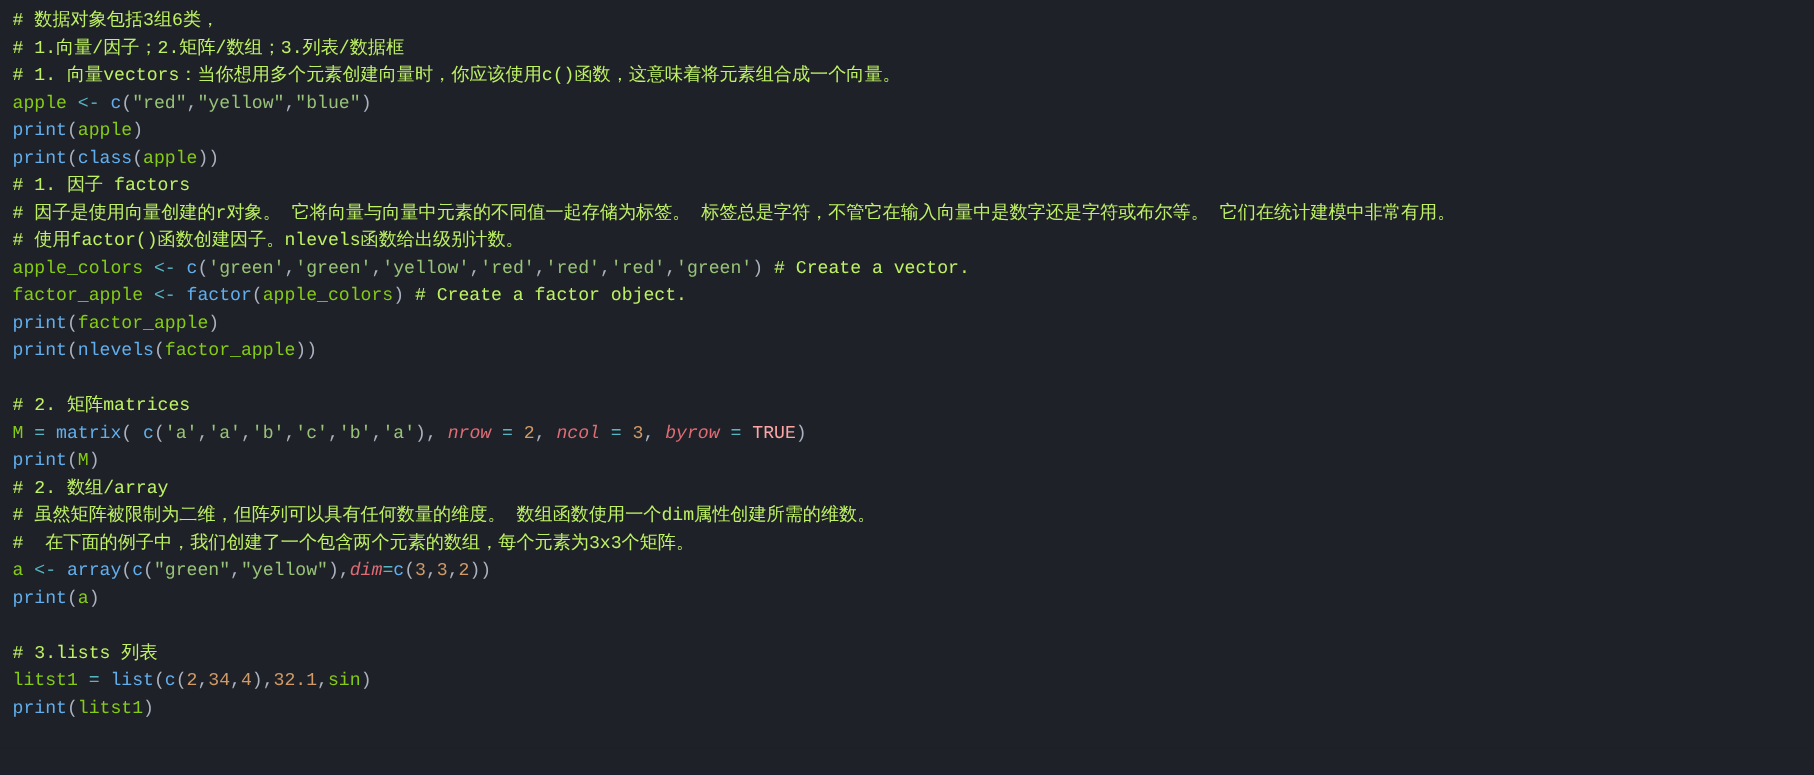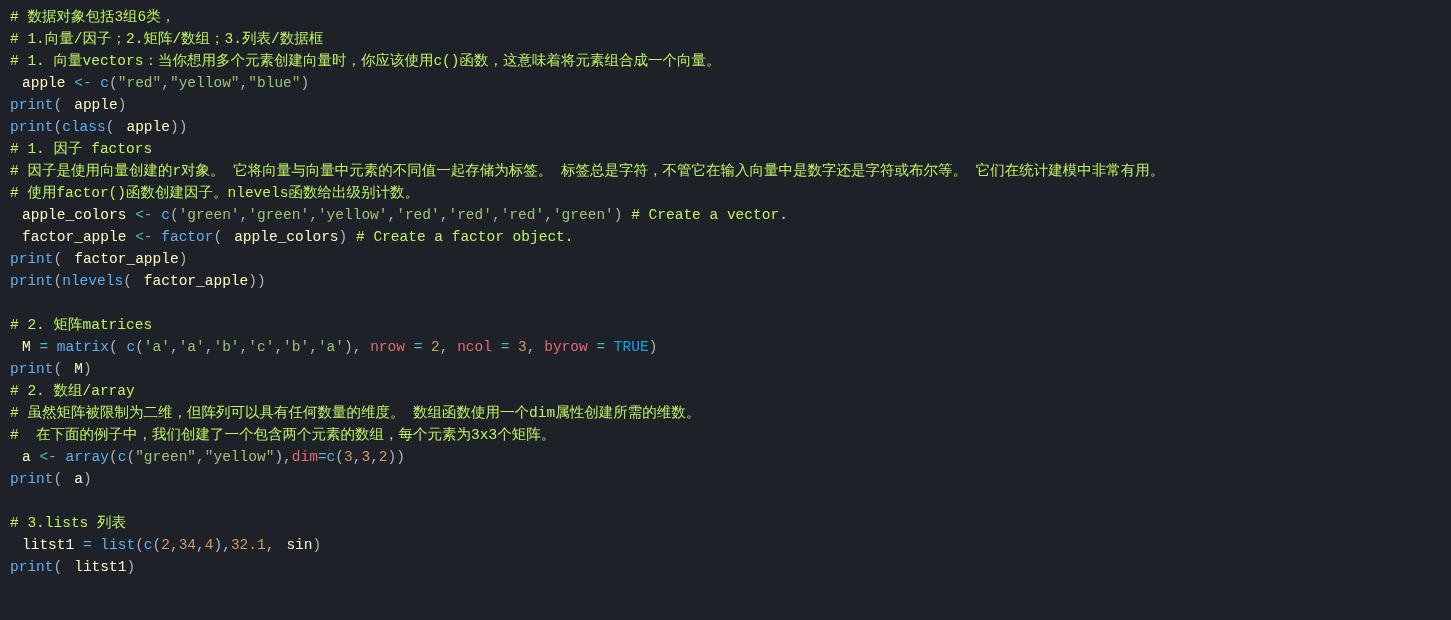--- a/index.html
+++ b/index.html
@@ -15,25 +15,25 @@
     padding: 6px 10px 20px 10px;
     white-space: pre;
     overflow: hidden;
   }
   .line {
     display: block;
     min-height: 22px;
   }
   
   .tok-comment { color: #bef264; }
-  .tok-ident   { color: #fef9c3; margin-left: 12px; }
+  .tok-ident   { color: #84cc16; }
   .tok-punct   { color: #abb2bf; }
   .tok-string  { color: #98c379; }
   .tok-num     { color: #d19a66; }
-  .tok-bool    { color: #0ea5e9; }
+  .tok-bool    { color: #fca5a5; }
   .tok-func    { color: #61afef; }
-  .tok-param   { color: #e06c75; }
+  .tok-param   { color: #e06c75; font-style: italic; }
   .tok-op      { color: #56b6c2; }
 </style>
 </head>
 <body>
 
 <div class="editor" id="editor-root"><span class="line"><span class="tok-comment"># 数据对象包括3组6类，</span></span><span class="line"><span class="tok-comment"># 1.向量/因子；2.矩阵/数组；3.列表/数据框</span></span><span class="line"><span class="tok-comment"># 1. 向量vectors：当你想用多个元素创建向量时，你应该使用c()函数，这意味着将元素组合成一个向量。</span></span><span class="line"><span class="tok-ident">apple</span><span class="tok-punct"> </span><span class="tok-op">&lt;-</span><span class="tok-punct"> </span><span class="tok-func">c</span><span class="tok-punct">(</span><span class="tok-string">"red"</span><span class="tok-punct">,</span><span class="tok-string">"yellow"</span><span class="tok-punct">,</span><span class="tok-string">"blue"</span><span class="tok-punct">)</span></span><span class="line"><span class="tok-func">print</span><span class="tok-punct">(</span><span class="tok-ident">apple</span><span class="tok-punct">)</span></span><span class="line"><span class="tok-func">print</span><span class="tok-punct">(</span><span class="tok-func">class</span><span class="tok-punct">(</span><span class="tok-ident">apple</span><span class="tok-punct">)</span><span class="tok-punct">)</span></span><span class="line"><span class="tok-comment"># 1. 因子 factors</span></span><span class="line"><span class="tok-comment"># 因子是使用向量创建的r对象。 它将向量与向量中元素的不同值一起存储为标签。 标签总是字符，不管它在输入向量中是数字还是字符或布尔等。 它们在统计建模中非常有用。</span></span><span class="line"><span class="tok-comment"># 使用factor()函数创建因子。nlevels函数给出级别计数。</span></span><span class="line"><span class="tok-ident">apple_colors</span><span class="tok-punct"> </span><span class="tok-op">&lt;-</span><span class="tok-punct"> </span><span class="tok-func">c</span><span class="tok-punct">(</span><span class="tok-string">'green'</span><span class="tok-punct">,</span><span class="tok-string">'green'</span><span class="tok-punct">,</span><span class="tok-string">'yellow'</span><span class="tok-punct">,</span><span class="tok-string">'red'</span><span class="tok-punct">,</span><span class="tok-string">'red'</span><span class="tok-punct">,</span><span class="tok-string">'red'</span><span class="tok-punct">,</span><span class="tok-string">'green'</span><span class="tok-punct">) </span><span class="tok-comment"># Create a vector.</span></span><span class="line"><span class="tok-ident">factor_apple</span><span class="tok-punct"> </span><span class="tok-op">&lt;-</span><span class="tok-punct"> </span><span class="tok-func">factor</span><span class="tok-punct">(</span><span class="tok-ident">apple_colors</span><span class="tok-punct">) </span><span class="tok-comment"># Create a factor object.</span></span><span class="line"><span class="tok-func">print</span><span class="tok-punct">(</span><span class="tok-ident">factor_apple</span><span class="tok-punct">)</span></span><span class="line"><span class="tok-func">print</span><span class="tok-punct">(</span><span class="tok-func">nlevels</span><span class="tok-punct">(</span><span class="tok-ident">factor_apple</span><span class="tok-punct">)</span><span class="tok-punct">)</span></span><span class="line">&nbsp;</span><span class="line"><span class="tok-comment"># 2. 矩阵matrices</span></span><span class="line"><span class="tok-ident">M</span><span class="tok-punct"> </span><span class="tok-op">=</span><span class="tok-punct"> </span><span class="tok-func">matrix</span><span class="tok-punct">( </span><span class="tok-func">c</span><span class="tok-punct">(</span><span class="tok-string">'a'</span><span class="tok-punct">,</span><span class="tok-string">'a'</span><span class="tok-punct">,</span><span class="tok-string">'b'</span><span class="tok-punct">,</span><span class="tok-string">'c'</span><span class="tok-punct">,</span><span class="tok-string">'b'</span><span class="tok-punct">,</span><span class="tok-string">'a'</span><span class="tok-punct">), </span><span class="tok-param">nrow</span><span class="tok-punct"> </span><span class="tok-op">=</span><span class="tok-punct"> </span><span class="tok-num">2</span><span class="tok-punct">, </span><span class="tok-param">ncol</span><span class="tok-punct"> </span><span class="tok-op">=</span><span class="tok-punct"> </span><span class="tok-num">3</span><span class="tok-punct">, </span><span class="tok-param">byrow</span><span class="tok-punct"> </span><span class="tok-op">=</span><span class="tok-punct"> </span><span class="tok-bool">TRUE</span><span class="tok-punct">)</span></span><span class="line"><span class="tok-func">print</span><span class="tok-punct">(</span><span class="tok-ident">M</span><span class="tok-punct">)</span></span><span class="line"><span class="tok-comment"># 2. 数组/array</span></span><span class="line"><span class="tok-comment"># 虽然矩阵被限制为二维，但阵列可以具有任何数量的维度。 数组函数使用一个dim属性创建所需的维数。</span></span><span class="line"><span class="tok-comment">#  在下面的例子中，我们创建了一个包含两个元素的数组，每个元素为3x3个矩阵。</span></span><span class="line"><span class="tok-ident">a</span><span class="tok-punct"> </span><span class="tok-op">&lt;-</span><span class="tok-punct"> </span><span class="tok-func">array</span><span class="tok-punct">(</span><span class="tok-func">c</span><span class="tok-punct">(</span><span class="tok-string">"green"</span><span class="tok-punct">,</span><span class="tok-string">"yellow"</span><span class="tok-punct">),</span><span class="tok-param">dim</span><span class="tok-op">=</span><span class="tok-func">c</span><span class="tok-punct">(</span><span class="tok-num">3</span><span class="tok-punct">,</span><span class="tok-num">3</span><span class="tok-punct">,</span><span class="tok-num">2</span><span class="tok-punct">)</span><span class="tok-punct">)</span></span><span class="line"><span class="tok-func">print</span><span class="tok-punct">(</span><span class="tok-ident">a</span><span class="tok-punct">)</span></span><span class="line">&nbsp;</span><span class="line"><span class="tok-comment"># 3.lists 列表</span></span><span class="line"><span class="tok-ident">litst1</span><span class="tok-punct"> </span><span class="tok-op">=</span><span class="tok-punct"> </span><span class="tok-func">list</span><span class="tok-punct">(</span><span class="tok-func">c</span><span class="tok-punct">(</span><span class="tok-num">2</span><span class="tok-punct">,</span><span class="tok-num">34</span><span class="tok-punct">,</span><span class="tok-num">4</span><span class="tok-punct">),</span><span class="tok-num">32.1</span><span class="tok-punct">,</span><span class="tok-ident">sin</span><span class="tok-punct">)</span></span><span class="line"><span class="tok-func">print</span><span class="tok-punct">(</span><span class="tok-ident">litst1</span><span class="tok-punct">)</span></span></div>
 
 </body></html>

